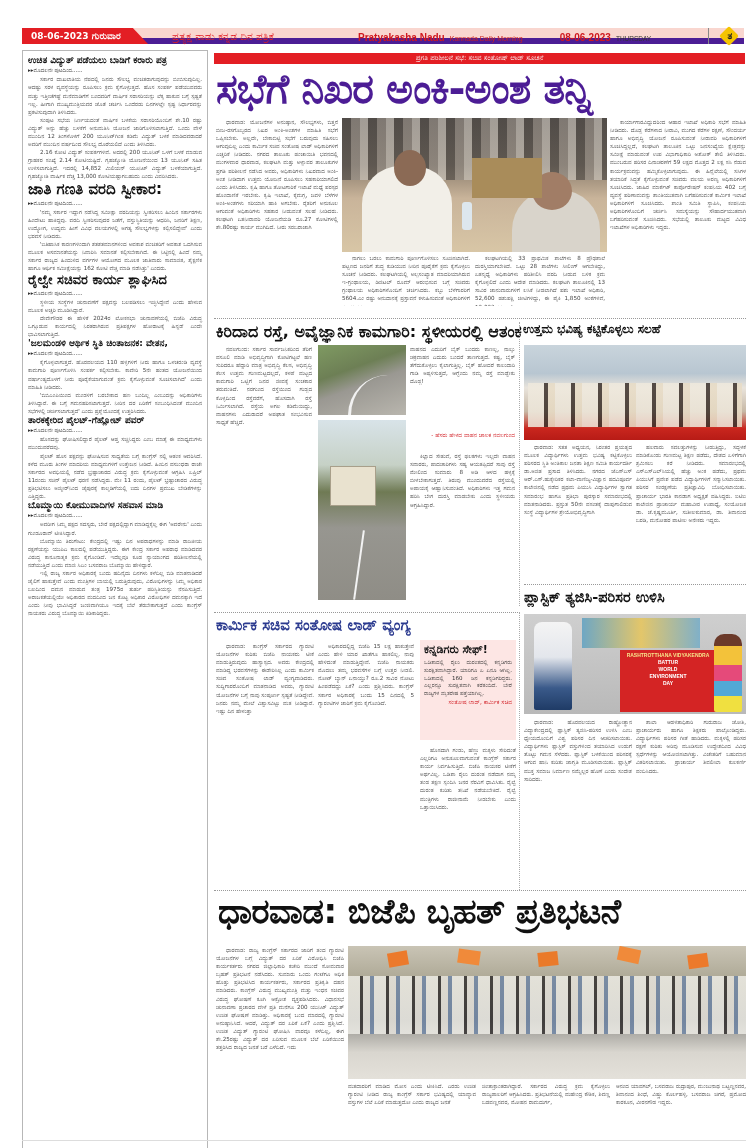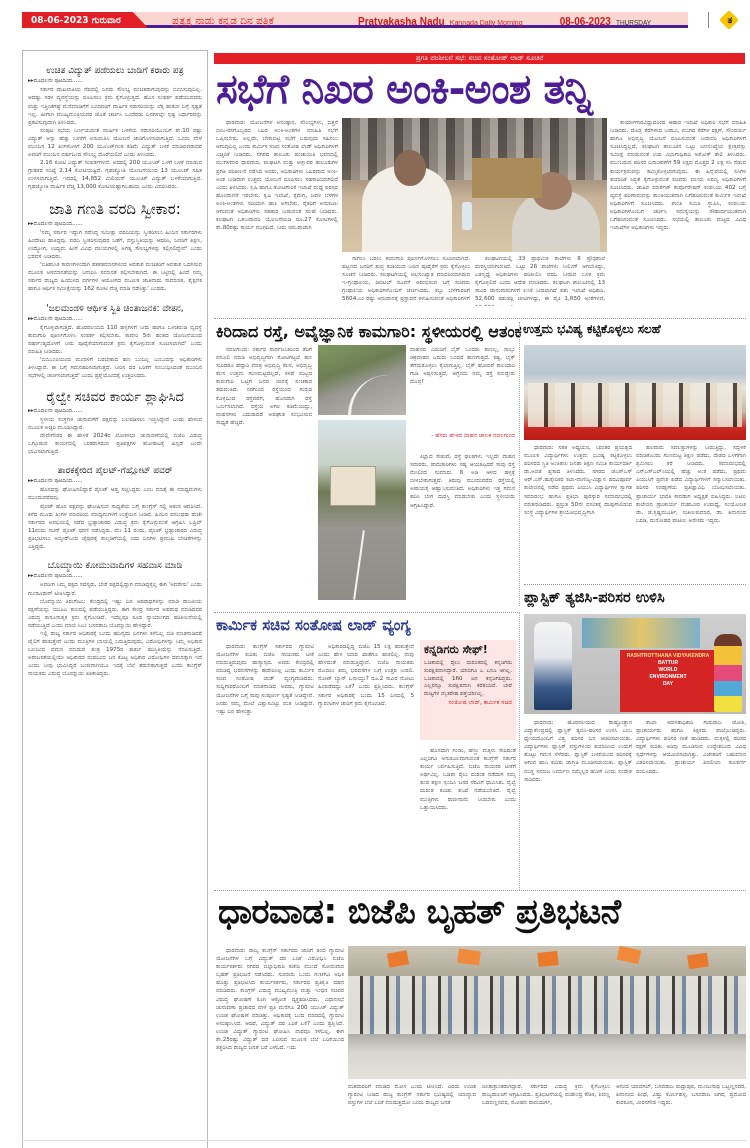--- a/index.html
+++ b/index.html
@@ -1,34 +1,34 @@
 <!DOCTYPE html>
 <html><head>
 <meta charset="utf-8">
 <style>
   * { box-sizing: border-box; margin: 0; padding: 0; }
   html, body { width: 750px; height: 1148px; background: #ffffff; overflow: hidden; }
   body { font-family: "DejaVu Sans", sans-serif; color: #222; position: relative; }
 
   
-  .masthead { position: absolute; left: 22px; top: 12px; width: 666px; height: 16px; background: #f9d6cf; border-bottom: 3px solid #4c1d95; }
+  .masthead { position: absolute; left: 22px; top: 28px; width: 722px; height: 16px; background: #f9d6cf; border-bottom: 6px solid #4c1d95; }
   .mh-date { position: absolute; left: 0; top: 0; height: 16px; width: 126px; background: #e31e24; color: #fff; font: bold 9px "DejaVu Sans", sans-serif; line-height: 16px; padding-left: 9px; clip-path: polygon(0 0, 88% 0, 100% 100%, 0 100%); }
   .mh-kannada { position: absolute; left: 150px; top: 0; color: #e31e24; font-size: 10.5px; line-height: 16px; }
   .mh-english { position: absolute; left: 336px; top: 0; line-height: 16px; white-space: nowrap; }
   .mh-name { color: #d0181f; font: bold 10px "Liberation Sans", sans-serif; }
   .mh-sub { color: #c22; font: 7px "Liberation Sans", sans-serif; }
   .mh-date2 { color: #d0181f; font: bold 10px "Liberation Sans", sans-serif; margin-left: 32px; }
   .mh-day { color: #333; font: 6.5px "Liberation Sans", sans-serif; }
   .mh-sep { position: absolute; left: 686px; top: 0; width: 1px; height: 16px; background: #8a6; background: #888; }
   .mh-page { position: absolute; left: 700px; top: 1px; width: 14px; height: 14px; background: #f5c400; transform: rotate(45deg); border-radius: 2px; }
   .mh-page-num { position: absolute; left: 702px; top: 0; width: 12px; text-align: center; font: bold 9px "DejaVu Sans", sans-serif; line-height: 16px; color: #222; }
 
   
   .leftcol { position: absolute; left: 22px; top: 50px; width: 186px; height: 1148px; border: 1px solid #b7b7b7; border-bottom: none; padding: 4px 5px; }
-  .lh { font-weight: normal; color: #111; line-height: 1.15; margin-top: 10px; text-align: center; }
+  .lh { font-weight: bold; color: #111; line-height: 1.15; margin-top: 0; }
   .lh.s { font-size: 9px; }
   .lh.m { font-size: 13px; }
   .lh.l { font-size: 15px; }
   .dl { font-size: 5.5px; color: #333; margin: 2px 0 1px; }
   .body { font-size: 5.6px; line-height: 8.1px; color: #444; text-align: justify; text-indent: 12px; }
 
   
   .kicker { position: absolute; left: 214px; top: 53px; width: 531px; height: 11px; background: #e31e24; color: #fff; font-size: 7px; line-height: 11px; text-align: center; }
   .headline1 { position: absolute; left: 216px; top: 63px; width: 530px; font: bold 41px "DejaVu Sans", sans-serif; color: #4c1d95; line-height: 52px; white-space: nowrap; letter-spacing: -1px; }
   .photo { position: absolute; overflow: hidden; }
@@ -66,30 +66,30 @@
     <p class="body">ಸಂಪುಟ ಸಭೆಯ ನಿರ್ಣಯದಂತೆ ವಾರ್ಷಿಕ ಬಳಕೆಯ ಸರಾಸರಿಯೊಂದಿಗೆ ಶೇ.10 ರಷ್ಟು ವಿದ್ಯುತ್ ಅನ್ನು ಹೆಚ್ಚು ಬಳಕೆಗೆ ಅನುಮತಿಸಿ ಯೋಜನೆ ಜಾರಿಗೊಳಿಸಲಾಗುತ್ತಿದೆ. ಒಂದು ವೇಳೆ ಮುಂದಿನ 12 ತಿಂಗಳೊಳಗೆ 200 ಯೂನಿಟ್‌ಗಿಂತ ಕಡಿಮೆ ವಿದ್ಯುತ್ ಬಳಕೆ ಮಾಡಿದವರಾದರೆ ಅವರಿಗೆ ಮುಂದಿನ ವರ್ಷದಿಂದ ಸೌಲಭ್ಯ ದೊರೆಯಲಿದೆ ಎಂದು ತಿಳಿಸಿದರು.</p>
     <p class="body">2.16 ಕೋಟಿ ವಿದ್ಯುತ್ ಸಂಪರ್ಕಗಳಿವೆ. ಅದರಲ್ಲಿ 200 ಯೂನಿಟ್ ಒಳಗೆ ಬಳಕೆ ಮಾಡುವ ಗ್ರಾಹಕರ ಸಂಖ್ಯೆ 2.14 ಕೋಟಿಯಷ್ಟಿದೆ. ಗೃಹಜ್ಯೋತಿ ಯೋಜನೆಯಿಂದ 13 ಯೂನಿಟ್ ಸಹಿತ ಉಳಿಸಲಾಗುತ್ತಿದೆ. ಇದರಲ್ಲಿ 14,852 ಮಿಲಿಯನ್ ಯೂನಿಟ್ ವಿದ್ಯುತ್ ಬಳಕೆಯಾಗುತ್ತಿದೆ. ಗೃಹಜ್ಯೋತಿ ವಾರ್ಷಿಕ ವೆಚ್ಚ 13,000 ಕೋಟಿಯಷ್ಟಾಗಬಹುದು ಎಂದು ವಿವರಿಸಿದರು.</p>
   </div>
   <div>
     <div class="lh l">ಜಾತಿ ಗಣತಿ ವರದಿ ಸ್ವೀಕಾರ:</div>
     <div class="dl">▸▸ಮೊದಲನೇ ಪುಟದಿಂದ......</div>
     <p class="body">'ನಮ್ಮ ಸರ್ಕಾರ ಇದ್ದಾಗ ನಡೆಸಿದ್ದ ಸಮೀಕ್ಷಾ ವರದಿಯನ್ನು ಸ್ವೀಕರಿಸಲು ಹಿಂದಿನ ಸರ್ಕಾರಗಳು ಹಿಂದೇಟು ಹಾಕಿದ್ದವು. ವರದಿ ಸ್ವೀಕರಿಸುವುದರ ಜತೆಗೆ, ವಸ್ತುಸ್ಥಿತಿಯನ್ನು ಆಧರಿಸಿ, ಜನರಿಗೆ ಶಿಕ್ಷಣ, ಉದ್ಯೋಗ, ಉದ್ಯಮ ಹೀಗೆ ವಿವಿಧ ವಲಯಗಳಲ್ಲಿ ಅಗತ್ಯ ಸೌಲಭ್ಯಗಳನ್ನು ಕಲ್ಪಿಸಲಿದ್ದೇವೆ' ಎಂದು ಭರವಸೆ ನೀಡಿದರು.</p>
     <p class="body">'ಐತಿಹಾಸಿಕ ಕಾರಣಗಳಿಂದಾಗಿ ಶತಶತಮಾನಗಳಿಂದ ಅವಕಾಶ ವಂಚಿತರಿಗೆ ಅವಕಾಶ ಒದಗಿಸುವ ಮೂಲಕ ಅಸಮಾನತೆಯನ್ನು ನಿವಾರಿಸಿ ಸಮಾನತೆ ಕಲ್ಪಿಸಬೇಕಾಗಿದೆ. ಈ ನಿಟ್ಟಿನಲ್ಲಿ ಹಿಂದೆ ನಮ್ಮ ಸರ್ಕಾರ ರಾಜ್ಯದ ಹಿಂದುಳಿದ ವರ್ಗಗಳ ಆಯೋಗದ ಮೂಲಕ ಜಾತಿವಾರು ಸಾಮಾಜಿಕ, ಶೈಕ್ಷಣಿಕ ಹಾಗೂ ಆರ್ಥಿಕ ಸಮೀಕ್ಷೆಯನ್ನು 162 ಕೋಟಿ ವೆಚ್ಚ ಮಾಡಿ ನಡೆಸಿತ್ತು' ಎಂದರು.</p>
   </div>
   <div>
+    <div class="lh m">ರೈಲ್ವೇ ಸಚಿವರ ಕಾರ್ಯ ಶ್ಲಾಘಿಸಿದ</div>
+    <div class="dl">▸▸ಮೊದಲನೇ ಪುಟದಿಂದ......</div>
+    <p class="body">ಸ್ಥಳೀಯ ಸಂಸ್ಥೆಗಳ ಚುನಾವಣೆಗೆ ಪಕ್ಷವನ್ನು ಬಲಪಡಿಸಲು ಇಚ್ಛಿಸಿದ್ದೇವೆ ಎಂದು ಹೇಳುವ ಮೂಲಕ ಅಚ್ಚರಿ ಮೂಡಿಸಿದ್ದಾರೆ.</p>
+    <p class="body">ದೇವೇಗೌಡರ ಈ ಹೇಳಿಕೆ 2024ರ ಲೋಕಸಭಾ ಚುನಾವಣೆಯಲ್ಲಿ ಬಿಜೆಪಿ ವಿರುದ್ಧ ಒಗ್ಗೂಡುವ ಕಾರ್ಯದಲ್ಲಿ ನಿರತರಾಗಿರುವ ಪ್ರತಿಪಕ್ಷಗಳ ಹೋರಾಟಕ್ಕೆ ಹಿನ್ನಡೆ ಎಂದೇ ಭಾವಿಸಲಾಗುತ್ತಿದೆ.</p>
+  </div>
+  <div>
     <div class="lh s">'ಜಲಮಂಡಳಿ ಆರ್ಥಿಕ ಸ್ಥಿತಿ ಚಿಂತಾಜನಕ: ವೇತನ,</div>
     <div class="dl">▸▸ಮೊದಲನೇ ಪುಟದಿಂದ......</div>
     <p class="body">ಕೈಗೊಳ್ಳಲಾಗುತ್ತದೆ. ಹೊರವಲಯದ 110 ಹಳ್ಳಿಗಳಿಗೆ ನೀರು ಹಾಗೂ ಒಳಚರಂಡಿ ವ್ಯವಸ್ಥೆ ಕಾಮಗಾರಿ ಪೂರ್ಣಗೊಳಿಸಿ ಸಂಪರ್ಕ ಕಲ್ಪಿಸಬೇಕು. ಕಾವೇರಿ 5ನೇ ಹಂತದ ಯೋಜನೆಯಿಂದ ವರ್ಷಾಂತ್ಯದೊಳಗೆ ನೀರು ಪೂರೈಕೆಯಾಗುವಂತೆ ಕ್ರಮ ಕೈಗೊಳ್ಳುವಂತೆ ಸೂಚಿಸಲಾಗಿದೆ' ಎಂದು ಮಾಹಿತಿ ನೀಡಿದರು.</p>
     <p class="body">'ಬಿಬಿಎಂಪಿಯಿಂದ ಮಂಡಳಿಗೆ ಬರಬೇಕಾದ ಹಣ ಬಂದಿಲ್ಲ ಎಂಬುದನ್ನು ಅಧಿಕಾರಿಗಳು ತಿಳಿಸಿದ್ದಾರೆ. ಈ ಬಗ್ಗೆ ಗಮನಹರಿಸಲಾಗುತ್ತದೆ. ನೀರಿನ ದರ ಏರಿಕೆಗೆ ಸಂಬಂಧಿಸಿದಂತೆ ಮುಂದಿನ ಸಭೆಗಳಲ್ಲಿ ಚರ್ಚಿಸಲಾಗುತ್ತದೆ' ಎಂದು ಪ್ರಶ್ನೆಯೊಂದಕ್ಕೆ ಉತ್ತರಿಸಿದರು.</p>
-  </div>
-  <div>
-    <div class="lh m">ರೈಲ್ವೇ ಸಚಿವರ ಕಾರ್ಯ ಶ್ಲಾಘಿಸಿದ</div>
-    <div class="dl">▸▸ಮೊದಲನೇ ಪುಟದಿಂದ......</div>
-    <p class="body">ಸ್ಥಳೀಯ ಸಂಸ್ಥೆಗಳ ಚುನಾವಣೆಗೆ ಪಕ್ಷವನ್ನು ಬಲಪಡಿಸಲು ಇಚ್ಛಿಸಿದ್ದೇವೆ ಎಂದು ಹೇಳುವ ಮೂಲಕ ಅಚ್ಚರಿ ಮೂಡಿಸಿದ್ದಾರೆ.</p>
-    <p class="body">ದೇವೇಗೌಡರ ಈ ಹೇಳಿಕೆ 2024ರ ಲೋಕಸಭಾ ಚುನಾವಣೆಯಲ್ಲಿ ಬಿಜೆಪಿ ವಿರುದ್ಧ ಒಗ್ಗೂಡುವ ಕಾರ್ಯದಲ್ಲಿ ನಿರತರಾಗಿರುವ ಪ್ರತಿಪಕ್ಷಗಳ ಹೋರಾಟಕ್ಕೆ ಹಿನ್ನಡೆ ಎಂದೇ ಭಾವಿಸಲಾಗುತ್ತಿದೆ.</p>
   </div>
   <div>
     <div class="lh s">ತಾರಕಕ್ಕೇರಿದ ಪೈಲಟ್-ಗೆಹ್ಲೋಟ್ ಪವರ್</div>
     <div class="dl">▸▸ಮೊದಲನೇ ಪುಟದಿಂದ......</div>
     <p class="body">ಹೊಸದನ್ನು ಘೋಷಿಸಲಿದ್ದಾರೆ ಪೈಲಟ್ ಆಪ್ತ ಸಚ್ಚಿನಿದ್ದರು ಎಂಬ ಮಾತ್ಕೆ ಈ ಮಾಧ್ಯಮಗಳು ಮುಂದುವರೆದವು.</p>
     <p class="body">ಪೈಲಟ್ ಹೊಸ ಪಕ್ಷವನ್ನು ಘೋಷಿಸುವ ಸಾಧ್ಯತೆಯ ಬಗ್ಗೆ ಕಾಂಗ್ರೆಸ್ ನಲ್ಲಿ ಆತಂಕ ಆವರಿಸಿದೆ. ಕಳೆದ ಮೂರು ತಿಂಗಳ ಮಾದರಿಯ ಮಾಧ್ಯಮಗಳಿಗೆ ಉತ್ತೇಜನ ನೀಡಿದೆ. ಹಿಂದಿನ ವಸುಂಧರಾ ರಾಜೇ ಸರ್ಕಾರದ ಅವಧಿಯಲ್ಲಿ ನಡೆದ ಭ್ರಷ್ಟಾಚಾರದ ವಿರುದ್ಧ ಕ್ರಮ ಕೈಗೊಳ್ಳುವಂತೆ ಆಗ್ರಹಿಸಿ ಏಪ್ರಿಲ್ 11ರಂದು ಸಚಿನ್ ಪೈಲಟ್ ಧರಣಿ ನಡೆಸಿದ್ದರು. ಮೇ 11 ರಂದು, ಪೈಲಟ್ ಭ್ರಷ್ಟಾಚಾರದ ವಿರುದ್ಧ ಪ್ರತಿಭಟಿಸಲು ಅಜ್ಮೀರ್‌ನಿಂದ ಜೈಪುರಕ್ಕೆ ಕಾಲ್ನಡಿಗೆಯಲ್ಲಿ ಐದು ದಿನಗಳ ಪ್ರಮುಖ ಬೇಡಿಕೆಗಳನ್ನು ಎತ್ತಿದ್ದರು.</p>
   </div>
   <div>
     <div class="lh s">ಬೊಮ್ಮಾಯಿ ಕೋಮುವಾದಿಗಳ ಸಹವಾಸ ಮಾಡಿ</div>
     <div class="dl">▸▸ಮೊದಲನೇ ಪುಟದಿಂದ......</div>

